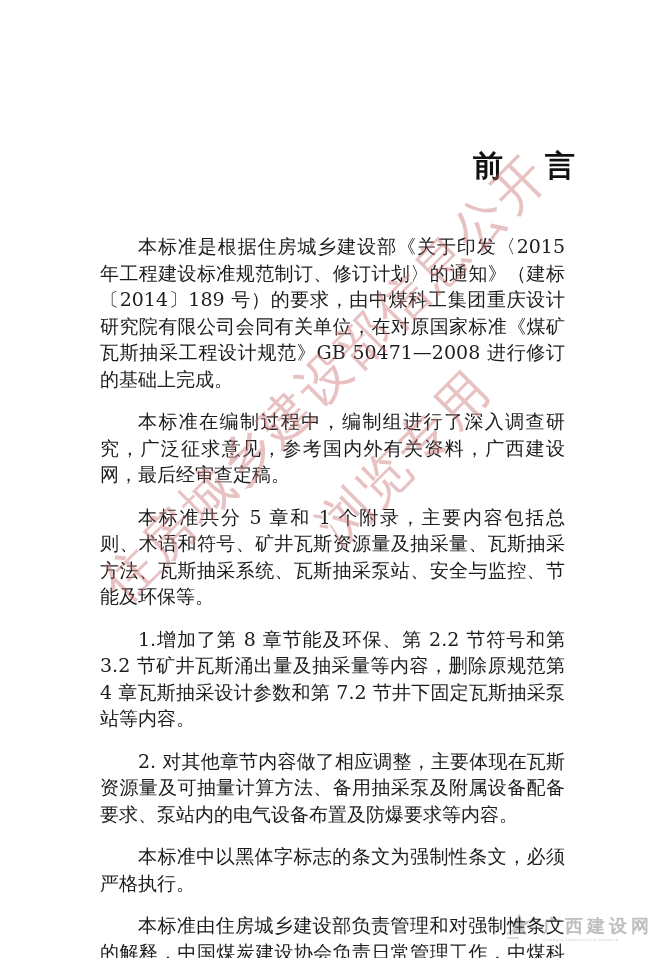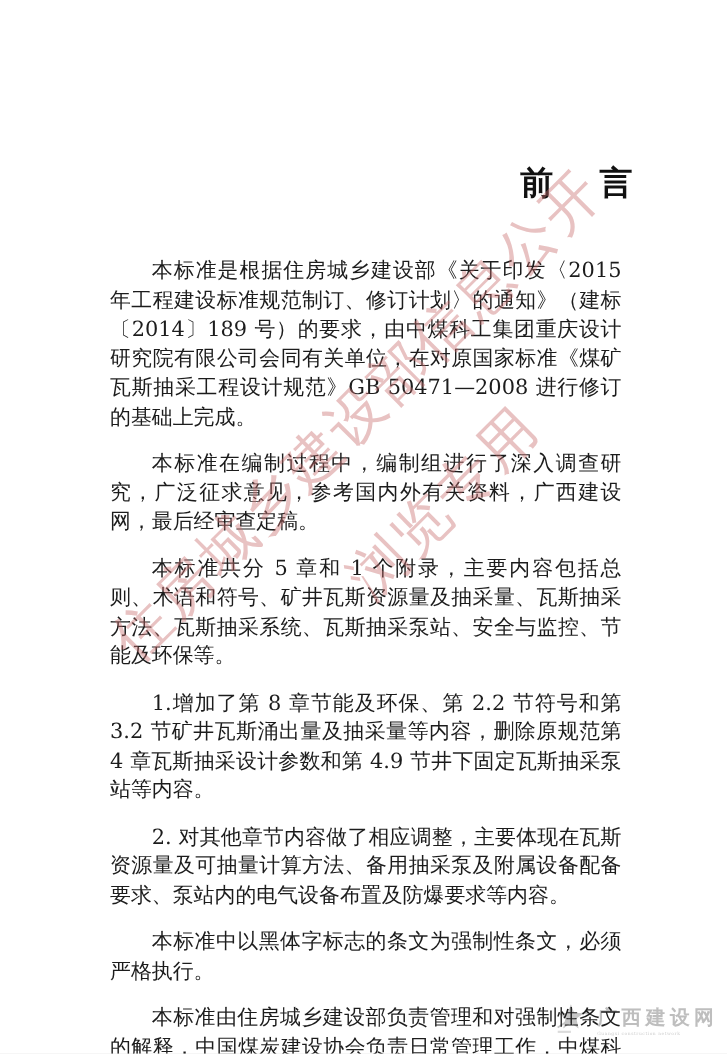--- a/index.html
+++ b/index.html
@@ -82,21 +82,21 @@
   <div class="watermark">
     <div>住房城乡建设部信息公开</div>
     <div>浏览专用</div>
   </div>
 
   <div class="content">
     <h1 class="doc-title">前　言</h1>
     <p>本标准是根据住房城乡建设部《关于印发〈2015 年工程建设标准规范制订、修订计划〉的通知》（建标〔2014〕189 号）的要求，由中煤科工集团重庆设计研究院有限公司会同有关单位，在对原国家标准《煤矿瓦斯抽采工程设计规范》GB 50471—2008 进行修订的基础上完成。</p>
     <p>本标准在编制过程中，编制组进行了深入调查研究，广泛征求意见，参考国内外有关资料，广西建设网，最后经审查定稿。</p>
     <p>本标准共分 5 章和 1 个附录，主要内容包括总则、术语和符号、矿井瓦斯资源量及抽采量、瓦斯抽采方法、瓦斯抽采系统、瓦斯抽采泵站、安全与监控、节能及环保等。</p>
-    <p>1.增加了第 8 章节能及环保、第 2.2 节符号和第 3.2 节矿井瓦斯涌出量及抽采量等内容，删除原规范第 4 章瓦斯抽采设计参数和第 4.9 节井下固定瓦斯抽采泵站等内容。</p>
+    <p>1.增加了第 8 章节能及环保、第 2.2 节符号和第 3.2 节矿井瓦斯涌出量及抽采量等内容，删除原规范第 4 章瓦斯抽采设计参数和第 7.2 节井下固定瓦斯抽采泵站等内容。</p>
     <p>2. 对其他章节内容做了相应调整，主要体现在瓦斯资源量及可抽量计算方法、备用抽采泵及附属设备配备要求、泵站内的电气设备布置及防爆要求等内容。</p>
     <p>本标准中以黑体字标志的条文为强制性条文，必须严格执行。</p>
     <p>本标准由住房城乡建设部负责管理和对强制性条文的解释，中国煤炭建设协会负责日常管理工作，中煤科工集团重庆设计研究院有限公司负责具体技术内容的解释。本标准在执行过程中，请各单位结合工程实践，认真总结经验，注重积累资料，如发现需要修改或补充之处，请将意见及有关资料提交中煤科工集团重庆设计研究院有限公司《煤矿瓦斯抽采工程设计标准》编制组（地址：</p>
 
   </div>
 
   <div class="site-logo">
     <span>
       <svg width="34" height="30" viewBox="0 0 34 30">
         <polygon points="14,1 17,9 26,9 19,14 21,23 14,18 7,23 9,14 2,9 11,9" fill="#b3b3b3"></polygon>

